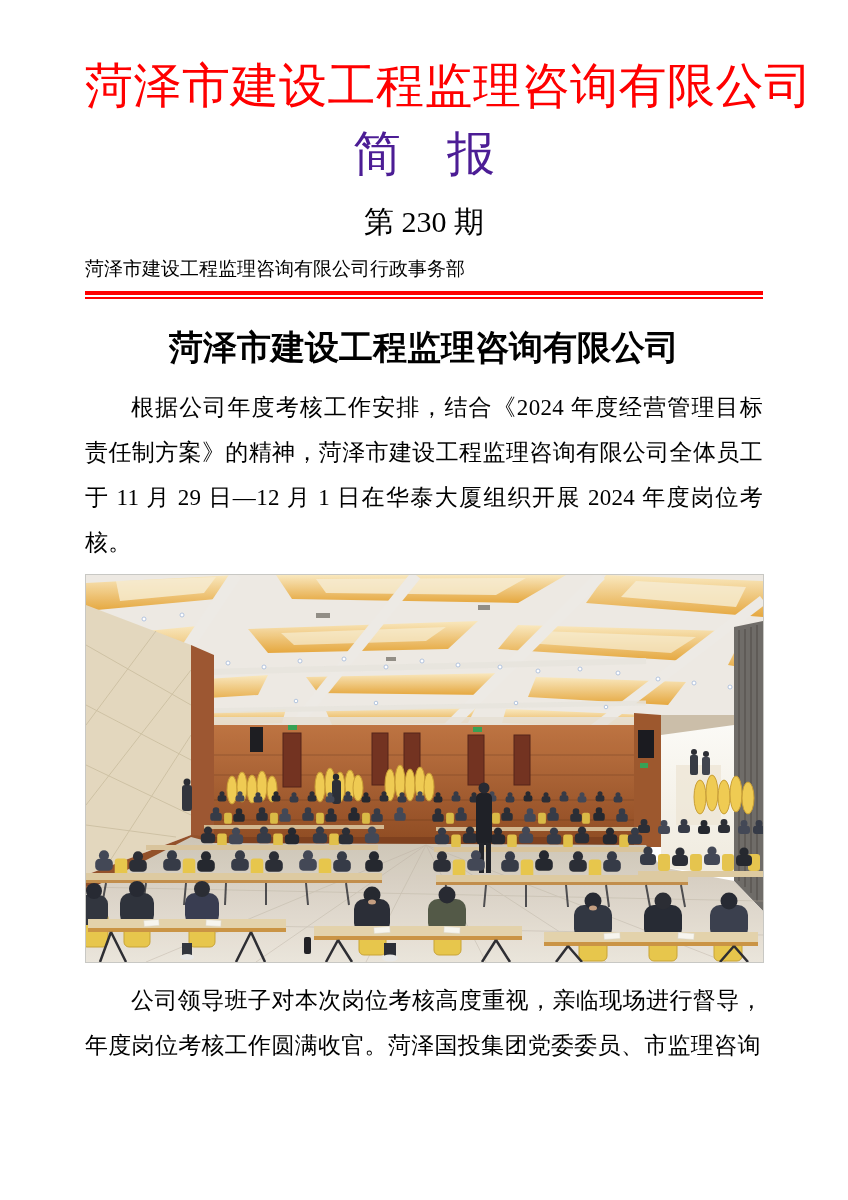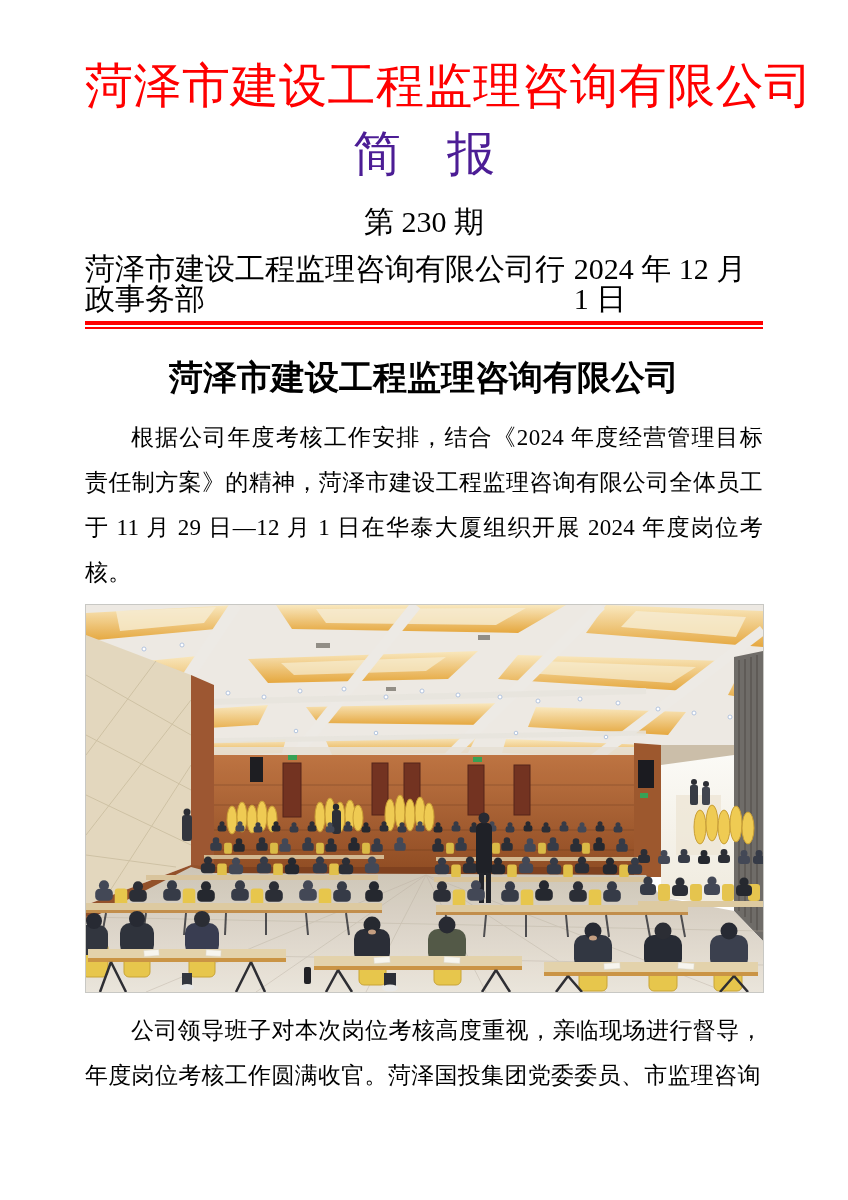--- a/index.html
+++ b/index.html
@@ -6,21 +6,21 @@
   body{width:848px;height:1200px;font-family:"Liberation Serif","DejaVu Serif",serif;color:#000;}
   .page{box-sizing:border-box;width:848px;height:1200px;padding:56px 85px 0 85px;overflow:hidden;}
 
   .masthead-title{color:#FF0000;font-size:48px;line-height:60px;text-align:center;
     letter-spacing:0.5px;white-space:nowrap;font-weight:normal;margin:0;}
   .masthead-sub{color:#4c1d95;font-size:48px;line-height:56px;text-align:center;margin-top:10px;font-weight:normal;}
   .masthead-sub .c1{margin-right:46px;}
 
   .issue{font-size:30px;line-height:36px;text-align:center;margin-top:22px;}
   .pubrow{display:flex;justify-content:flex-start;align-items:baseline;
-    font-size:30px;line-height:30px;margin-top:14px;}
+    font-size:19px;line-height:30px;margin-top:14px;gap:44px;}
   .rule{margin-top:7px;}
   .rule .thick{height:4px;background:#FF0000;}
   .rule .thin{height:2px;background:#FF0000;margin-top:2px;}
 
   .art-title{font-size:34px;font-weight:bold;text-align:center;line-height:46px;margin-top:26px;}
 
   .body-p{font-size:23px;line-height:45px;text-align:justify;text-indent:2em;
     letter-spacing:0.3px;margin:0;}
   .p1{margin-top:14px;}
   .p2{margin-top:15px;}
@@ -34,21 +34,20 @@
 <div class="page">
 
   <h1 class="masthead-title">菏泽市建设工程监理咨询有限公司</h1>
 
   <div class="masthead-sub"><span class="c1">简</span><span>报</span></div>
 
   <div class="issue">第 230 期</div>
 
   <div class="pubrow">
     <span>菏泽市建设工程监理咨询有限公司行政事务部</span>
-    <span>2024 年 12 月 1 日</span>
   </div>
 
   <div class="rule">
     <div class="thick"></div>
     <div class="thin"></div>
   </div>
 
   <div class="art-title">
     <div>菏泽市建设工程监理咨询有限公司</div>
   </div>

